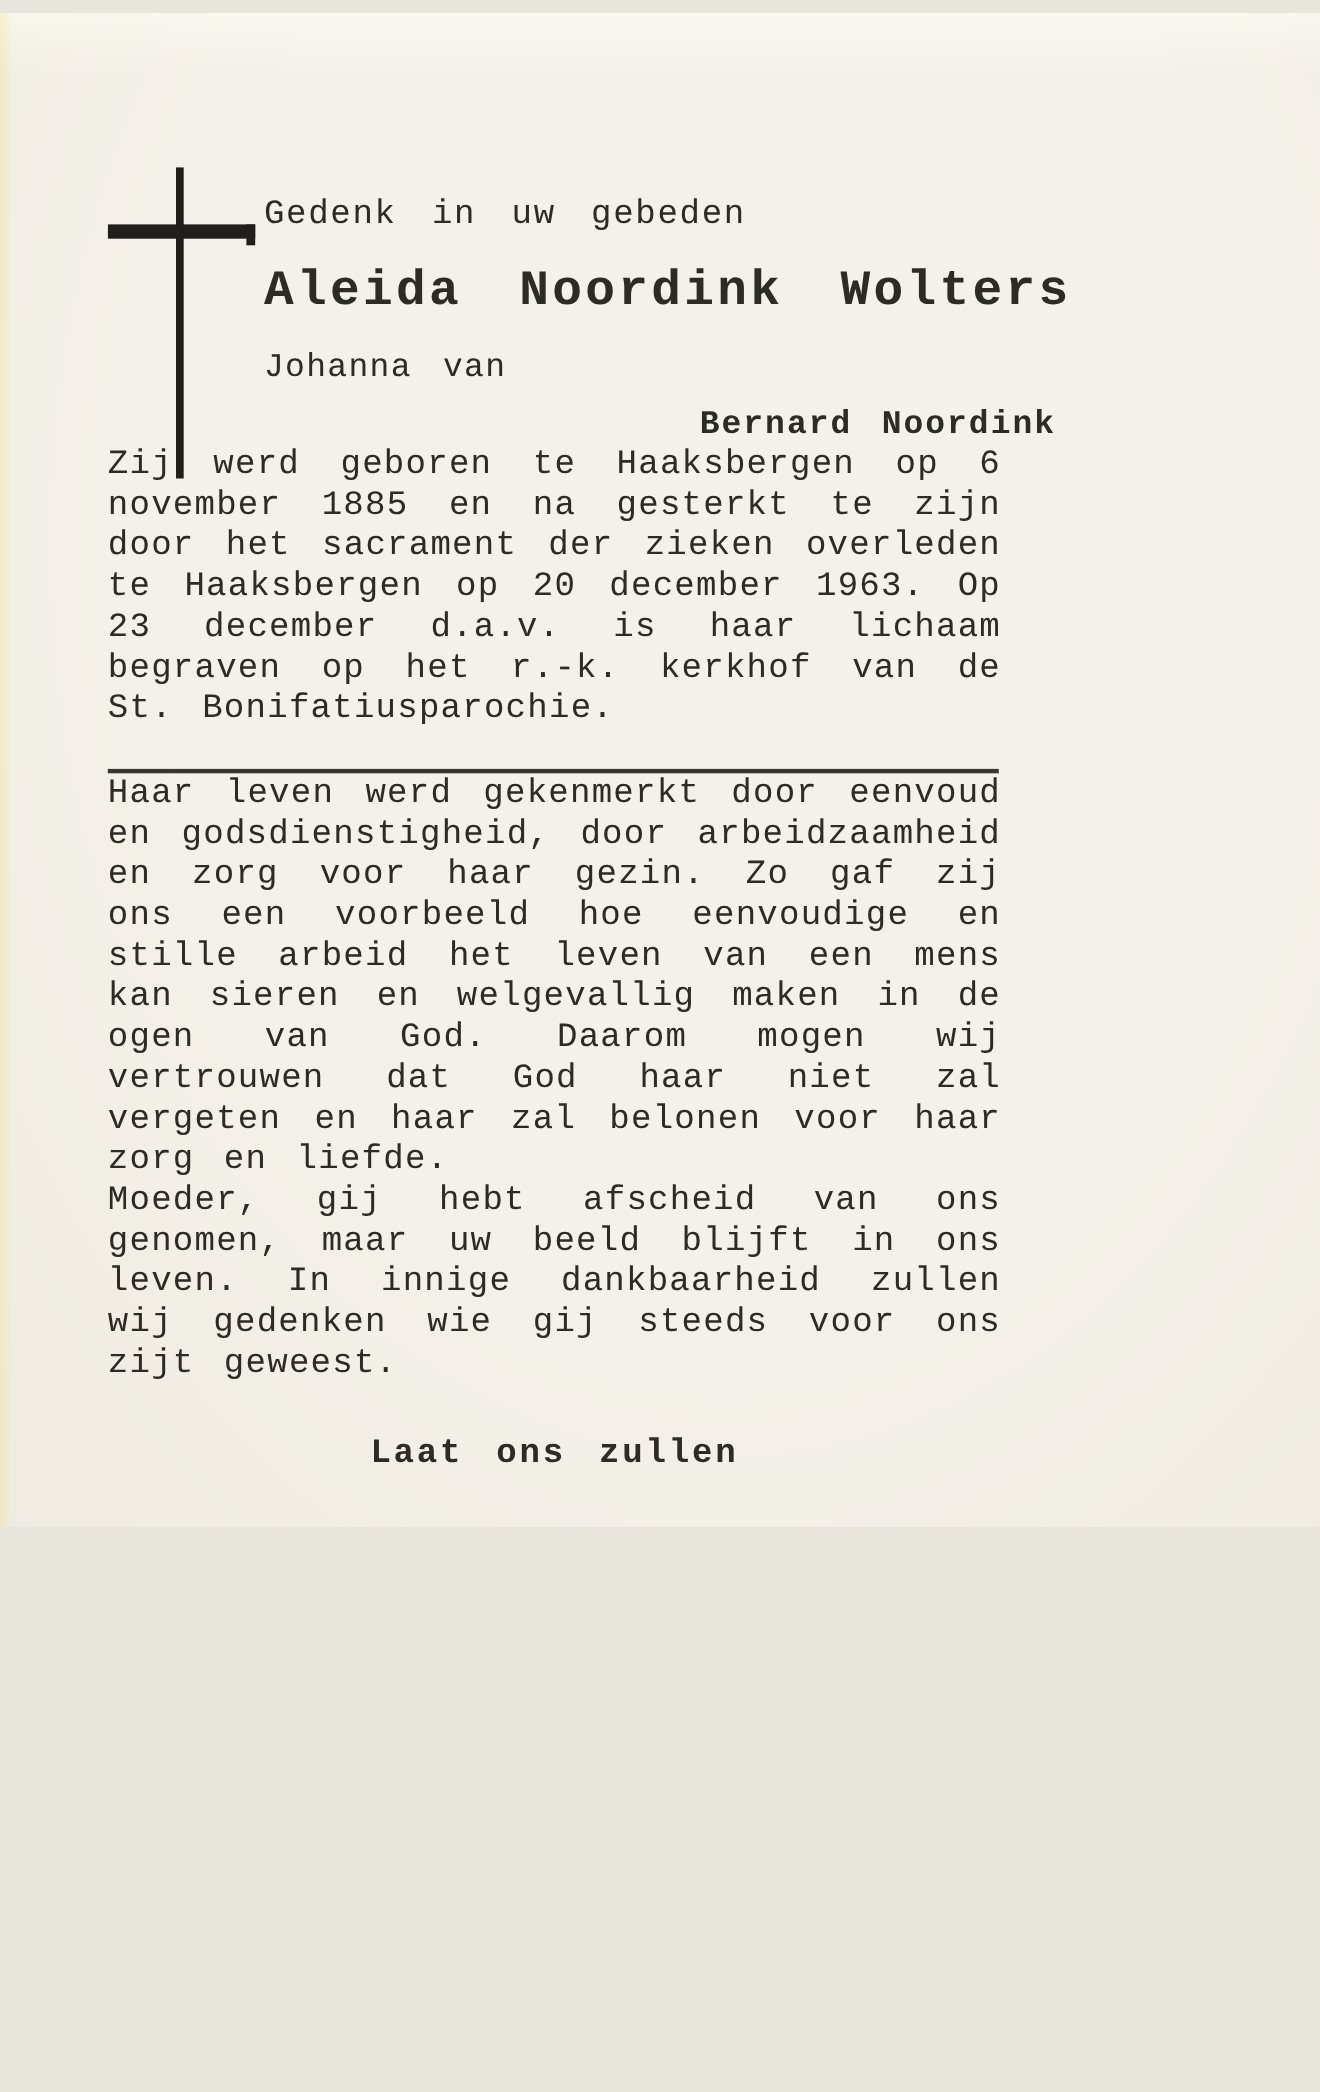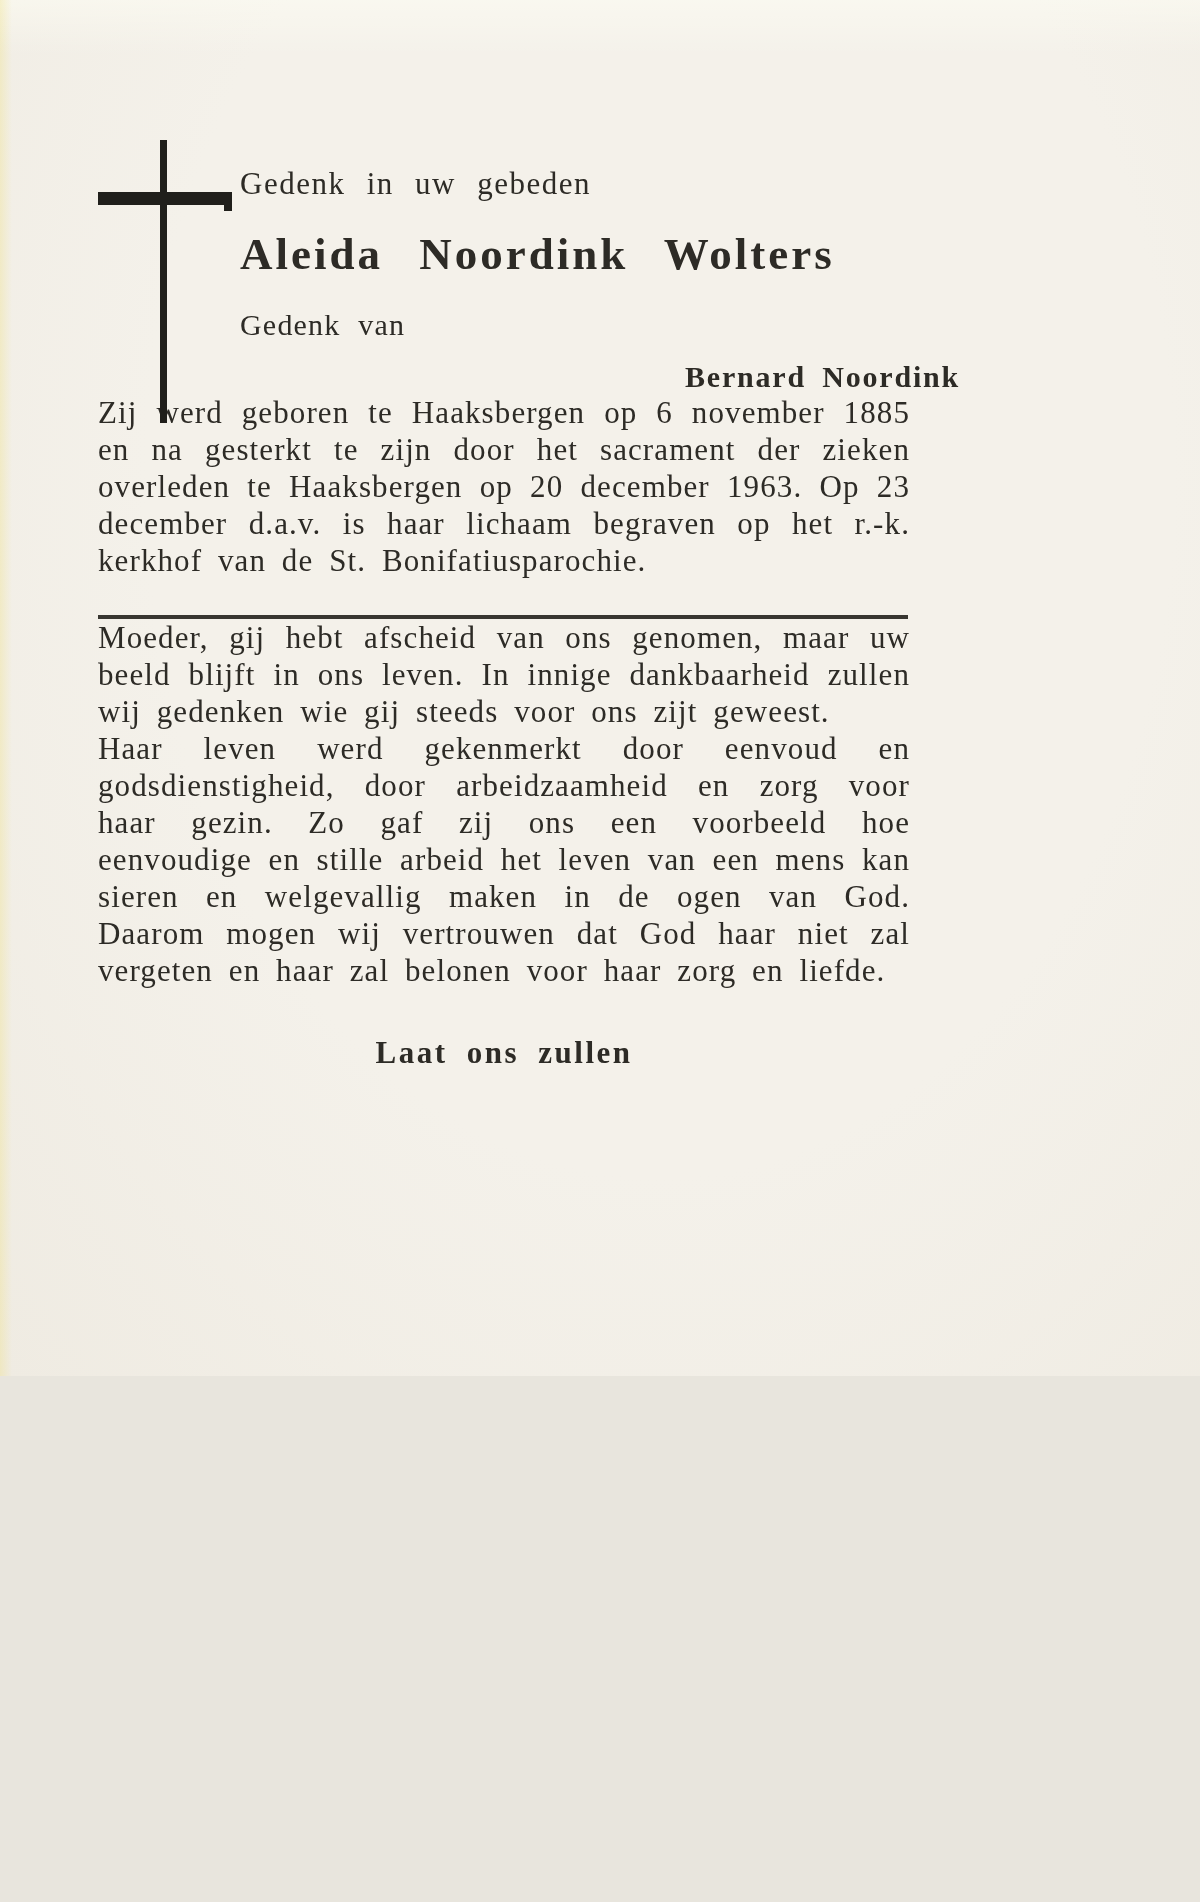--- a/index.html
+++ b/index.html
@@ -4,28 +4,28 @@
 <style>
   html, body {
     margin: 0;
     padding: 0;
     background: #e8e5dd;
   }
   .page {
     position: relative;
     width: 1200px;
     height: 1376px;
-    margin: 0 auto;
+    margin: 12px auto;
     background:
       linear-gradient(90deg, rgba(238,222,110,0.28) 0px, rgba(238,222,110,0) 12px),
       linear-gradient(180deg, rgba(255,255,245,0.5) 0%, rgba(255,255,245,0) 4%),
       radial-gradient(ellipse at 55% 35%, #f4f1ea 55%, #efebe2 100%),
       #f2efe8;
     color: #2d2b26;
-    font-family: Liberation Serif, serif;
+    font-family: Liberation Mono, monospace;
     overflow: hidden;
   }
   
   .cross {
     position: absolute;
     left: 98px;
     top: 140px;
     width: 140px;
     height: 285px;
   }
@@ -118,31 +118,31 @@
 
       <rect x="126" y="52" width="8" height="19" fill="#201f1b"></rect>
 
       <rect x="0" y="55" width="10" height="7" fill="#201f1b"></rect>
     </svg>
   </span>
 
   <div class="header">
     <div class="intro">Gedenk in uw gebeden</div>
     <div class="name">Aleida Noordink Wolters</div>
-    <div class="widow">Gedenk van</div>
+    <div class="widow">Johanna van</div>
     <div class="husband">Bernard Noordink</div>
   </div>
 
   <div class="bodytext">
     <p class="par biography">Zij werd geboren te Haaksbergen op 6 november 1885 en na gesterkt te zijn door het sacrament der zieken overleden te Haaksbergen op 20 december 1963. Op 23 december d.a.v. is haar lichaam begraven op het r.-k. kerkhof van de St. Bonifatiusparochie.</p>
 
     <div class="divider"></div>
 
+    <p class="par tribute">Haar leven werd gekenmerkt door eenvoud en godsdienstigheid, door arbeidzaamheid en zorg voor haar gezin. Zo gaf zij ons een voorbeeld hoe eenvoudige en stille arbeid het leven van een mens kan sieren en welgevallig maken in de ogen van God. Daarom mogen wij vertrouwen dat God haar niet zal vergeten en haar zal belonen voor haar zorg en liefde.</p>
     <p class="par farewell">Moeder, gij hebt afscheid van ons genomen, maar uw beeld blijft in ons leven. In innige dankbaarheid zullen wij gedenken wie gij steeds voor ons zijt geweest.</p>
-    <p class="par tribute">Haar leven werd gekenmerkt door eenvoud en godsdienstigheid, door arbeidzaamheid en zorg voor haar gezin. Zo gaf zij ons een voorbeeld hoe eenvoudige en stille arbeid het leven van een mens kan sieren en welgevallig maken in de ogen van God. Daarom mogen wij vertrouwen dat God haar niet zal vergeten en haar zal belonen voor haar zorg en liefde.</p>
 
     <div class="prayer-heading">Laat ons zullen</div>
 
   </div>
 
   <div class="smudge"></div>
 
 </div>
 
 </body></html>

